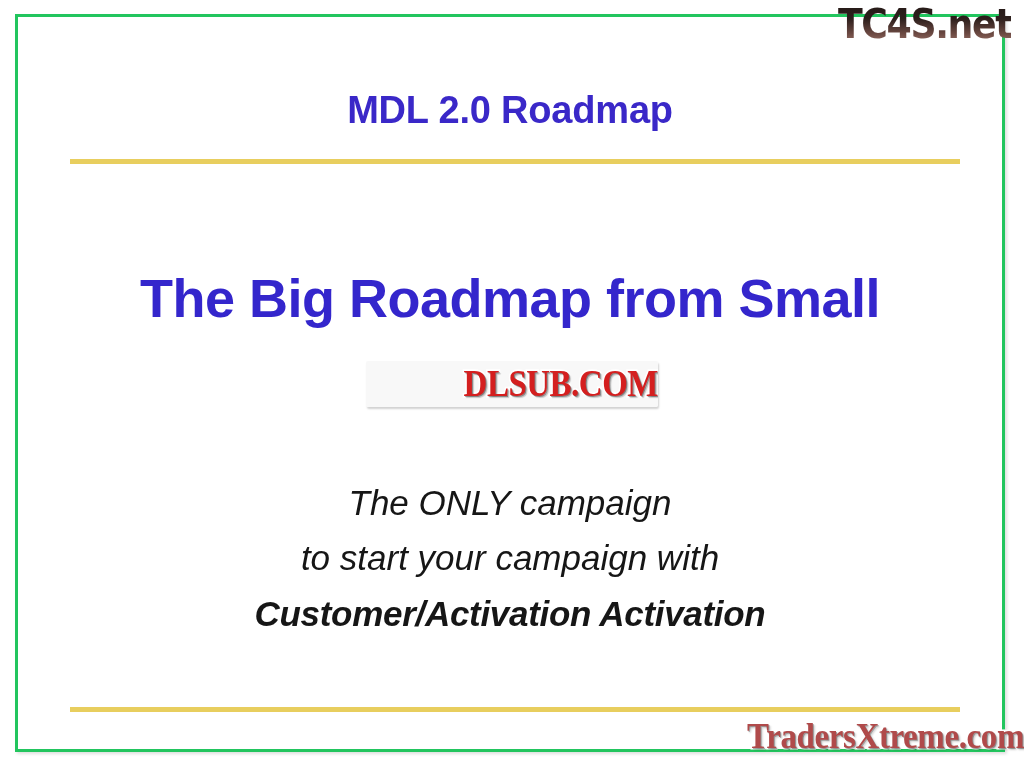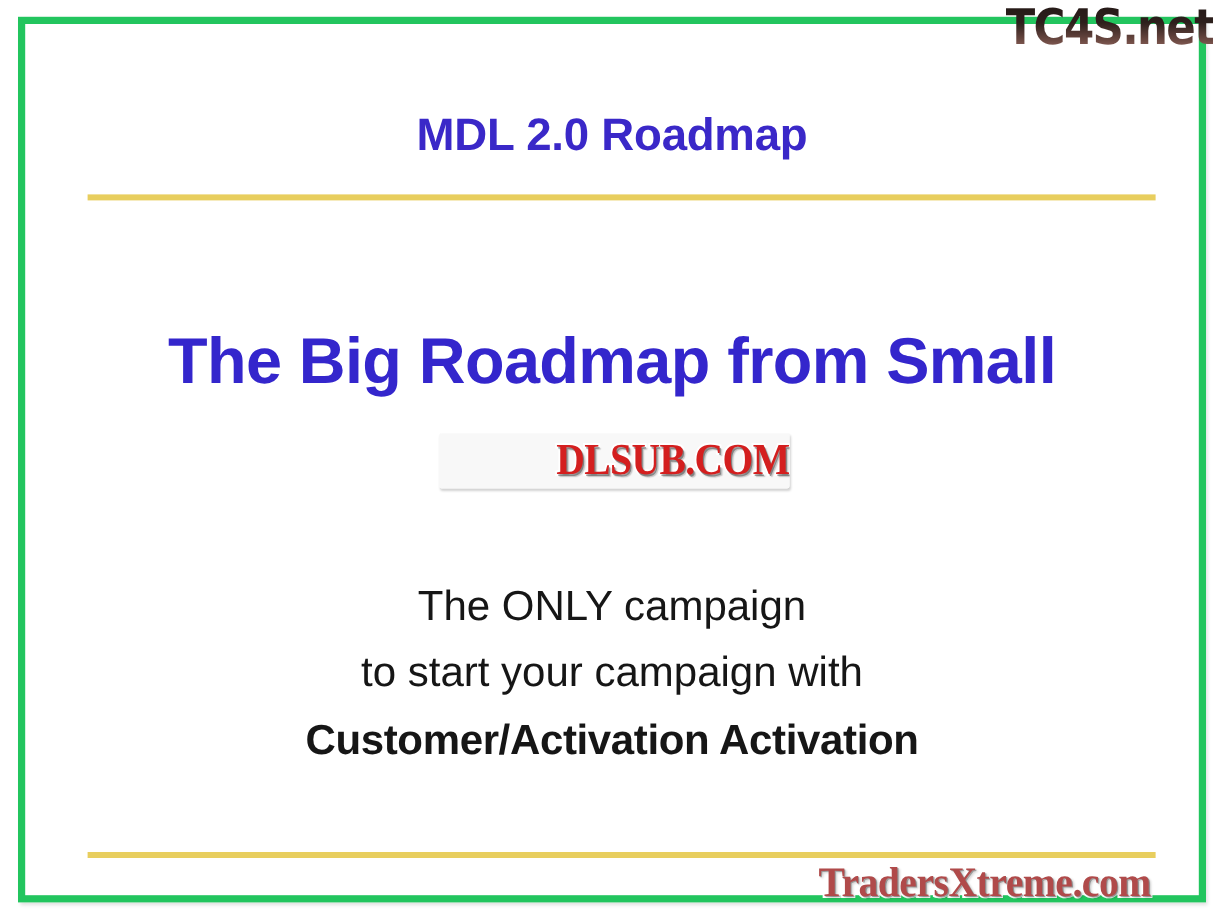--- a/index.html
+++ b/index.html
@@ -21,21 +21,21 @@
   }
 
   
   .slide {
     position: absolute;
     left: 15px;
     top: 14px;
     width: 990px;
     height: 738px;
     background: #ffffff;
-    border: 6px solid #22c55e;
+    border: 3px solid #22c55e;
     box-shadow: 2px 2px 3px rgba(0,0,0,0.13);
   }
 
   
   .rule {
     position: absolute;
     height: 5px;
     background: #e8ce5e;
   }
   .rule-top    { left: 52px; top: 142px; width: 890px; }
@@ -73,21 +73,21 @@
   .body-copy {
     position: absolute;
     left: 0;
     top: 458px;
     width: 100%;
     text-align: center;
     color: #161616;
     font-size: 35px;
     line-height: 1.58;
   }
-  .body-copy .ln { display: block; font-weight: normal; }
+  .body-copy .ln { display: block; font-weight: normal; font-style: italic; }
   .body-copy .ln.strong { font-weight: bold; letter-spacing: -0.3px; }
 
   
   .watermark-dlsub {
     position: absolute;
     left: 366px;
     top: 361px;
     width: 292px;
     height: 46px;
     background: rgba(247,247,247,0.82);
@@ -144,21 +144,21 @@
 
   
   .brand-traders {
     position: absolute;
     left: 682px;
     top: 714px;
     width: 342px;
     height: 44px;
     display: flex;
     align-items: center;
-    justify-content: flex-start;
+    justify-content: flex-end;
     overflow: hidden;
   }
   .brand-traders .bt-text {
     font-family: "Liberation Serif", serif;
     font-weight: bold;
     font-size: 33px;
     letter-spacing: -0.4px;
     white-space: nowrap;
     color: #b04a4a;
     -webkit-text-stroke: 3px #ffffff;

